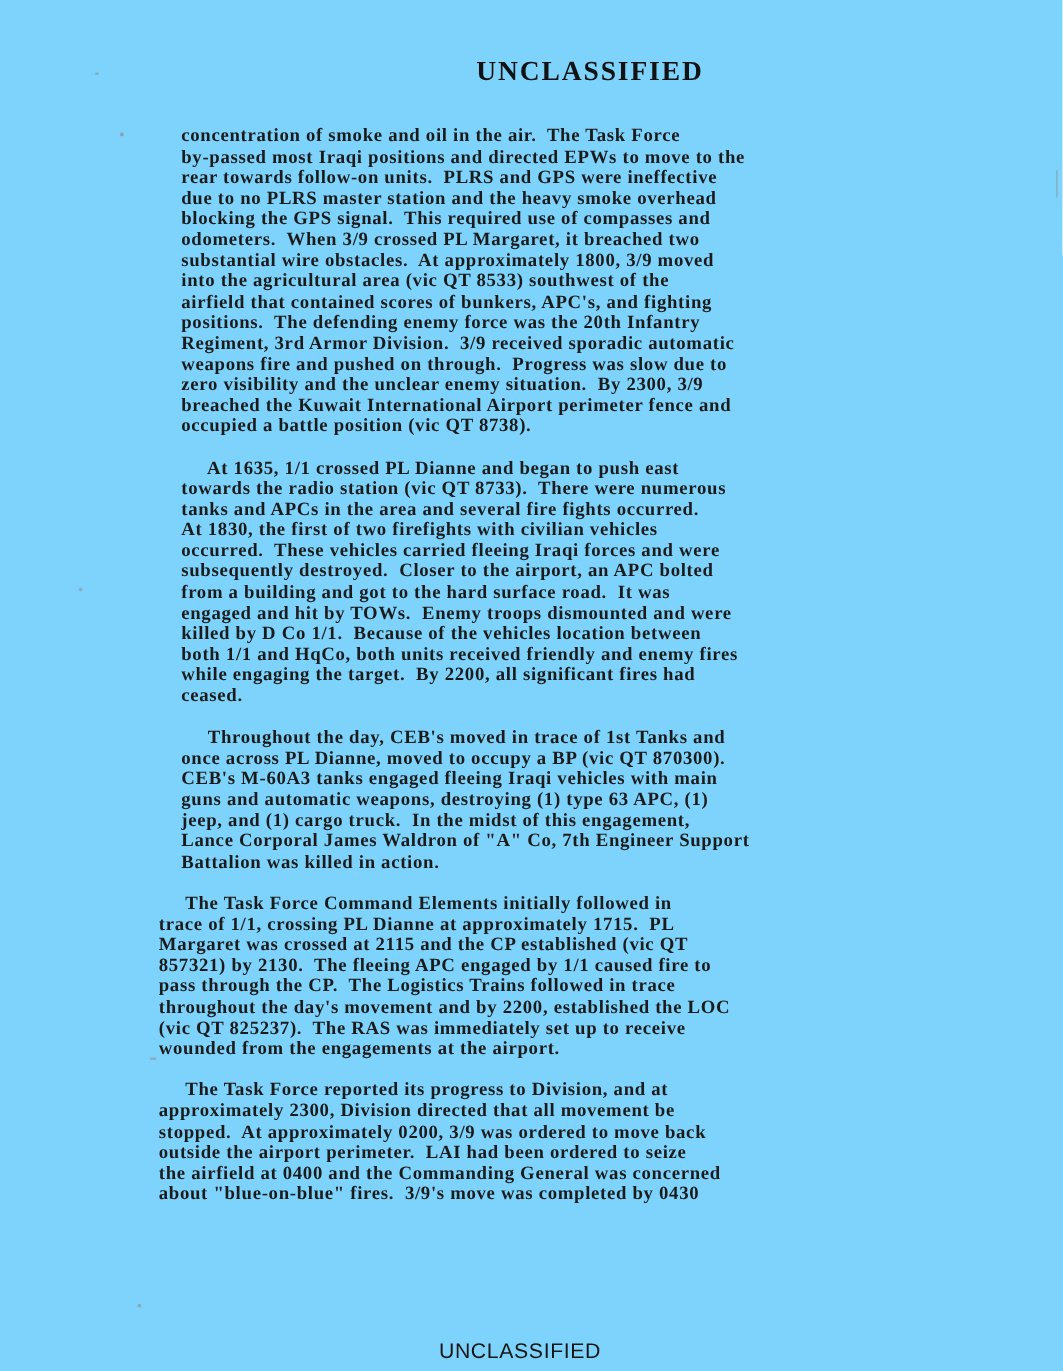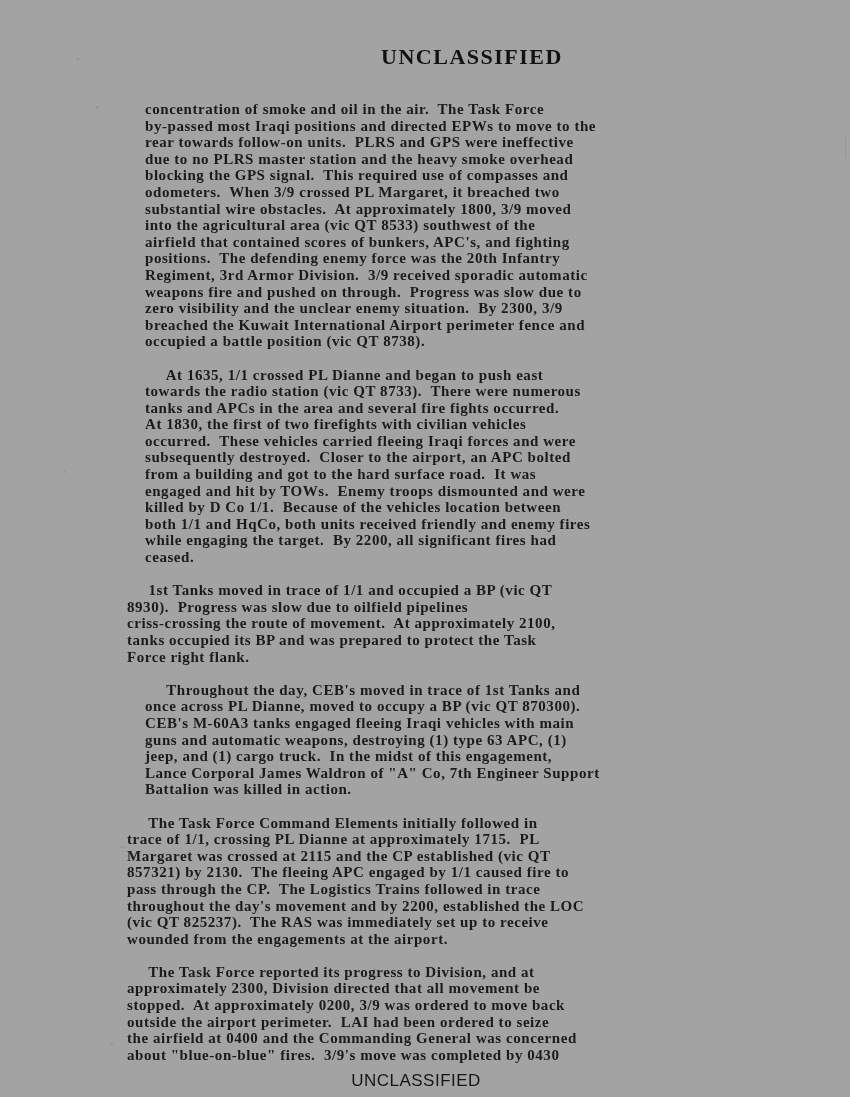--- a/index.html
+++ b/index.html
@@ -5,21 +5,21 @@
 <style>
   html, body {
     margin: 0;
     padding: 0;
     background: #ffffff;
   }
   .page {
     position: relative;
     width: 850px;
     height: 1097px;
-    background: #a3a3a3;
+    background: #7dd3fc;
     overflow: hidden;
   }
   .classification-header {
     position: absolute;
     top: 44px;
     left: 0;
     width: 100%;
     text-align: center;
   }
   .classification-header .cls-text {
@@ -107,25 +107,20 @@
 tanks and APCs in the area and several fire fights occurred.
 At 1830, the first of two firefights with civilian vehicles
 occurred.  These vehicles carried fleeing Iraqi forces and were
 subsequently destroyed.  Closer to the airport, an APC bolted
 from a building and got to the hard surface road.  It was
 engaged and hit by TOWs.  Enemy troops dismounted and were
 killed by D Co 1/1.  Because of the vehicles location between
 both 1/1 and HqCo, both units received friendly and enemy fires
 while engaging the target.  By 2200, all significant fires had
 ceased.</div>
-      <div class="para narrow">     1st Tanks moved in trace of 1/1 and occupied a BP (vic QT
-8930).  Progress was slow due to oilfield pipelines
-criss-crossing the route of movement.  At approximately 2100,
-tanks occupied its BP and was prepared to protect the Task
-Force right flank.</div>
       <div class="para">     Throughout the day, CEB's moved in trace of 1st Tanks and
 once across PL Dianne, moved to occupy a BP (vic QT 870300).
 CEB's M-60A3 tanks engaged fleeing Iraqi vehicles with main
 guns and automatic weapons, destroying (1) type 63 APC, (1)
 jeep, and (1) cargo truck.  In the midst of this engagement,
 Lance Corporal James Waldron of "A" Co, 7th Engineer Support
 Battalion was killed in action.</div>
       <div class="para narrow">     The Task Force Command Elements initially followed in
 trace of 1/1, crossing PL Dianne at approximately 1715.  PL
 Margaret was crossed at 2115 and the CP established (vic QT

